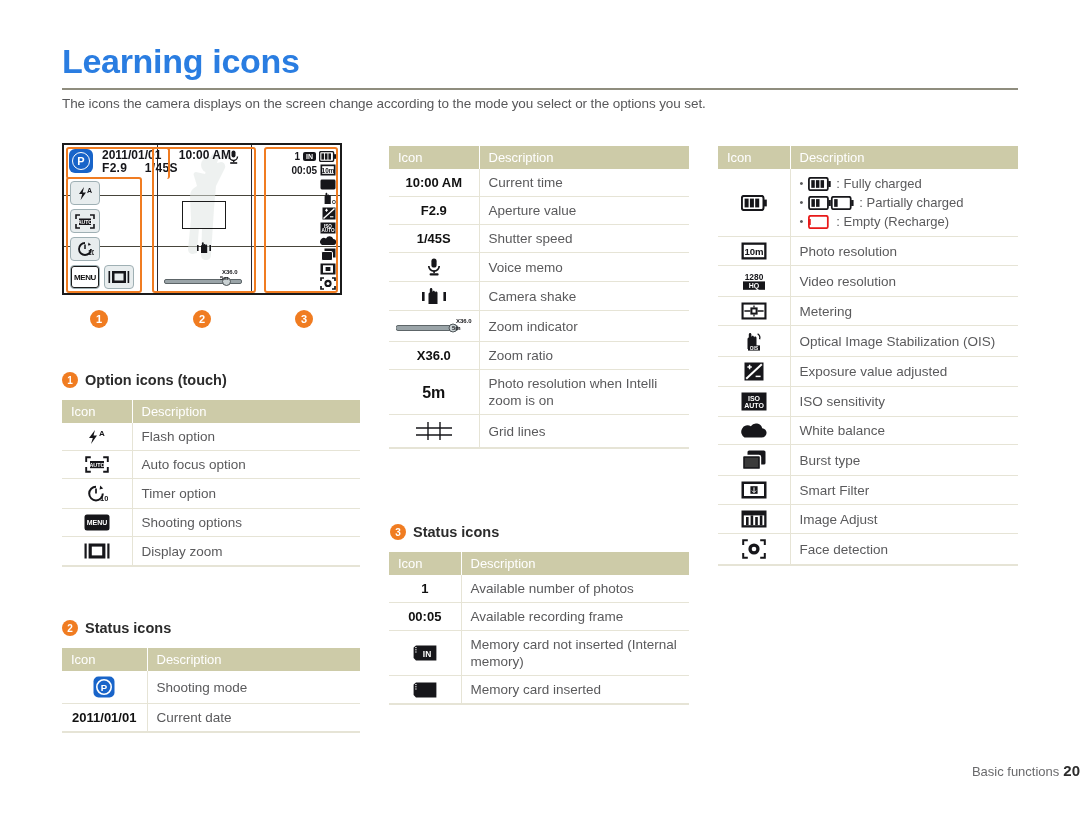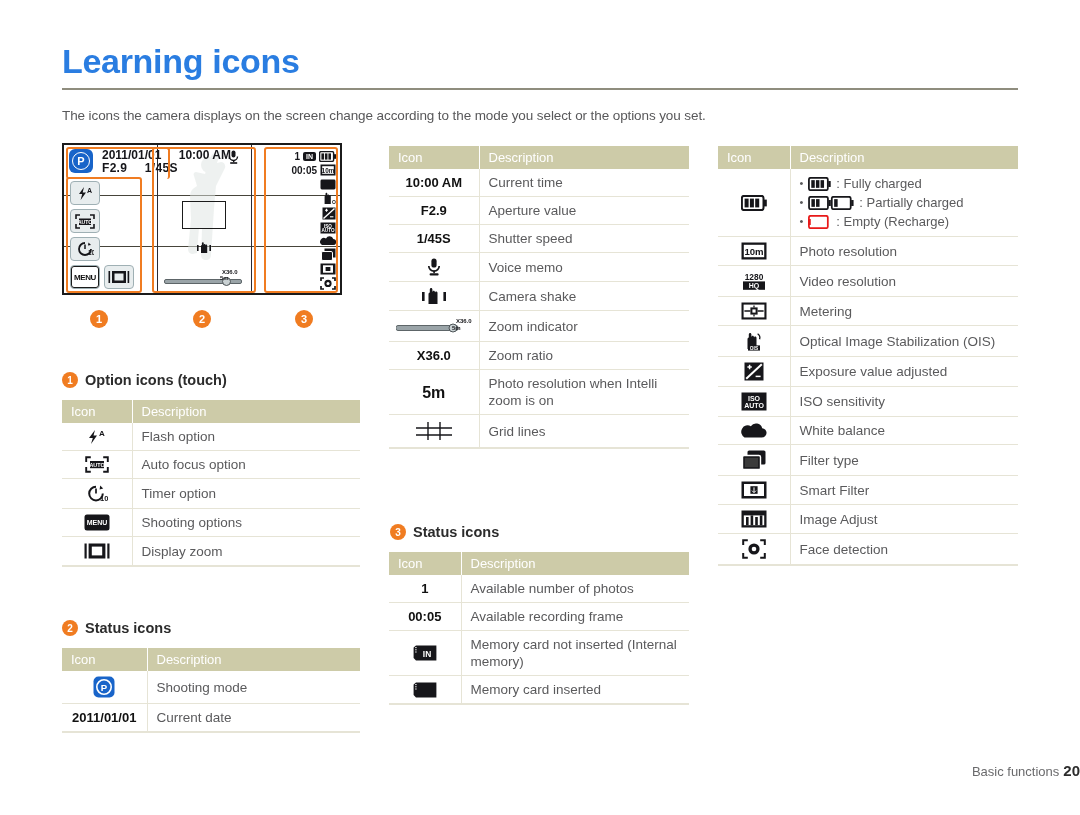--- a/index.html
+++ b/index.html
@@ -16,21 +16,21 @@
   .title {
     position: absolute; left: 62px; top: 44px;
     font-size: 34px; font-weight: bold; letter-spacing: -0.3px;
     color: #2a7de1; line-height: 1;
   }
   .title-rule {
     position: absolute; left: 62px; top: 88px;
     width: 956px; height: 2px; background: #8f8d7e;
   }
   .subtitle {
-    position: absolute; left: 62px; top: 108px;
+    position: absolute; left: 62px; top: 96px;
     font-size: 13.5px; color: #58585a; letter-spacing: -0.1px;
     white-space: nowrap;
   }
 
   
   .cam {
     position: absolute; left: 62px; top: 143px;
     width: 280px; height: 152px;
     border: 2px solid #1b1b1b; background: #fff;
   }
@@ -693,21 +693,21 @@
         <td>White balance</td>
       </tr>
       <tr>
         <td class="ic">
           <svg width="24" height="20" viewBox="0 0 24 20" style="margin:0 auto">
             <rect x="5.5" y="0.5" width="18" height="14" rx="1.6" fill="#16161a"></rect>
             <rect x="0.5" y="5.5" width="18" height="14" rx="1.6" fill="#16161a" stroke="#fff" stroke-width="1.4"></rect>
             <rect x="2.8" y="7.8" width="13.4" height="9.4" fill="#3a3a3a"></rect>
           </svg>
         </td>
-        <td>Filter type</td>
+        <td>Burst type</td>
       </tr>
       <tr>
         <td class="ic">
           <svg width="26" height="18" viewBox="0 0 26 18" style="margin:0 auto">
             <rect x="0.5" y="0.5" width="25" height="17" fill="#16161a"></rect>
             <rect x="3" y="3" width="20" height="12" fill="#fff"></rect>
             <rect x="9.4" y="5.2" width="7.2" height="7.6" fill="#16161a"></rect>
             <path d="M13 6.4v5M11 9.6l2 2 2-2" stroke="#fff" stroke-width="1"></path>
           </svg>
         </td>

